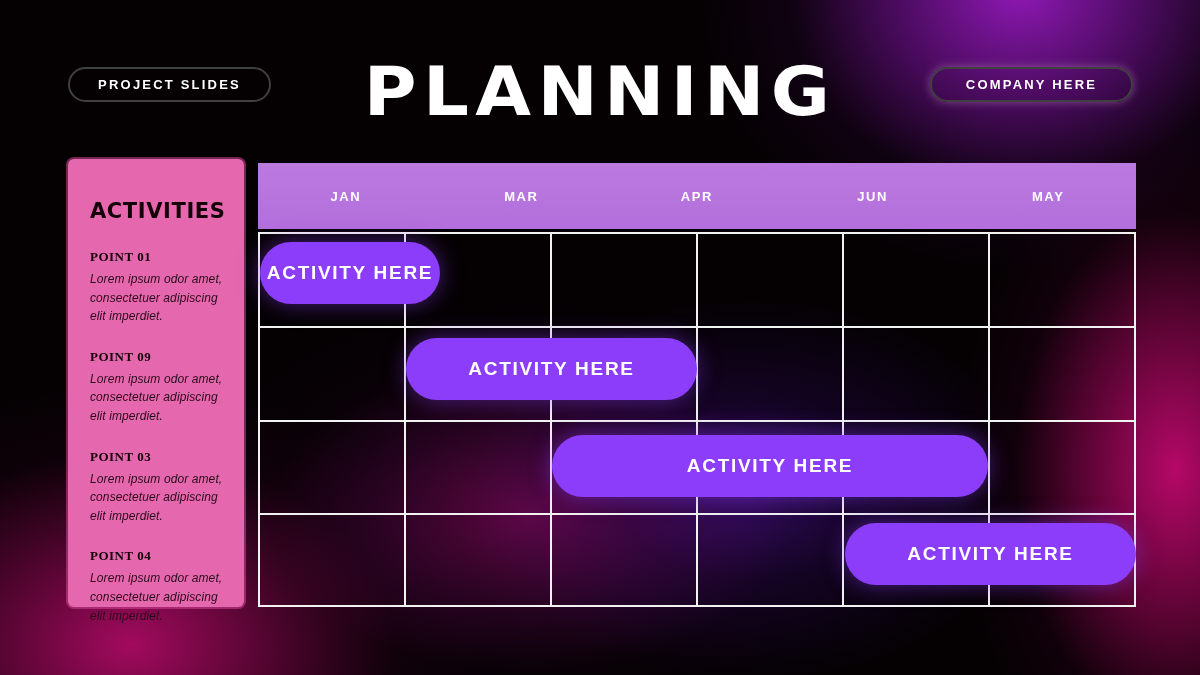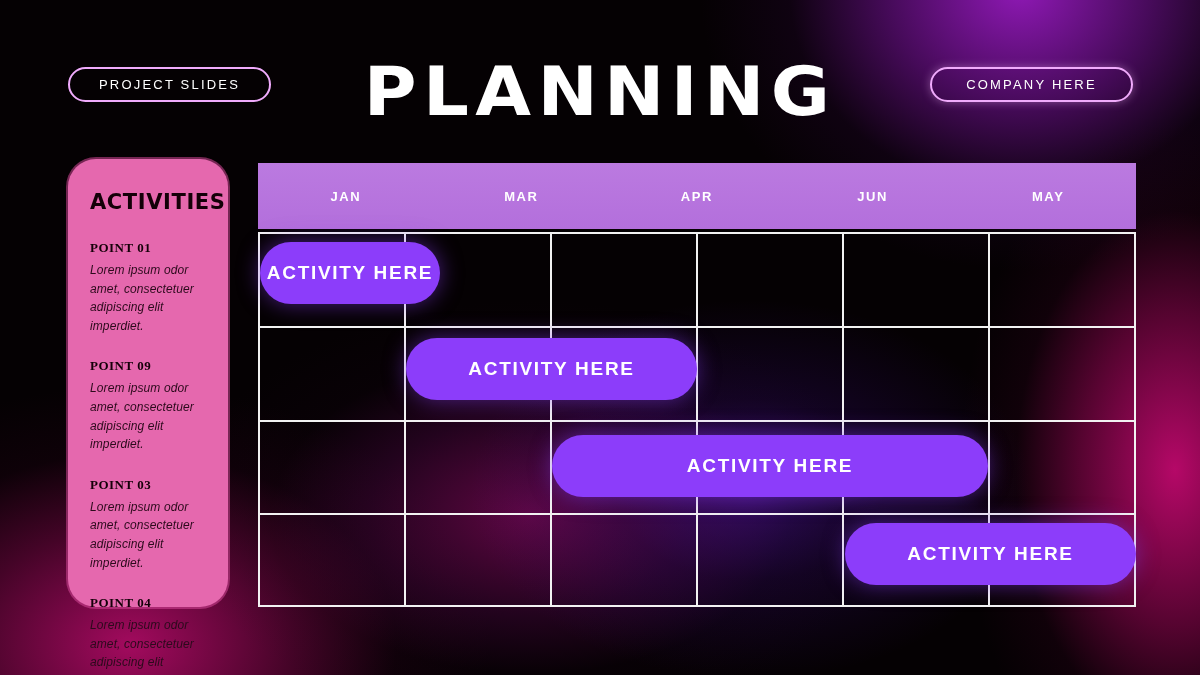--- a/index.html
+++ b/index.html
@@ -45,26 +45,26 @@
   .glow-purple-mid {
     width:560px; height:380px;
     left:470px; top:300px;
     background:radial-gradient(closest-side, rgba(96,24,200,0.45) 0%, rgba(60,12,130,0.24) 48%, rgba(0,0,0,0) 100%);
   }
 
   
   .pill {
     position:absolute;
     display:flex; align-items:center; justify-content:center;
-    border:2px solid #f0abfc;
+    border:2px solid #404040;
     border-radius:999px;
     color:#ffffff;
     letter-spacing:2.2px;
     font-size:13px;
-    font-weight:400;
+    font-weight:700;
     white-space:nowrap;
   }
   #pill-left  { left:68px;  top:67px; width:203px; height:35px; }
   #pill-right { left:930px; top:67px; width:203px; height:35px;
                 box-shadow:0 0 10px rgba(255,200,255,0.35); }
 
   #title {
     position:absolute;
     left:0; right:0; top:58px;
     text-align:center;
@@ -74,24 +74,24 @@
     letter-spacing:6px;
     line-height:1;
     transform:scaleX(1.06);
     font-family:"DejaVu Sans", sans-serif;
   }
 
   
   #sidebar {
     position:absolute;
     left:68px; top:159px;
-    width:160px; height:448px;
+    width:176px; height:448px;
     background:#e568ae;
-    border-radius:28px;
-    padding:31px 20px 0 22px;
+    border-radius:6px;
+    padding:40px 20px 0 22px;
     box-shadow:0 0 0 2px rgba(210,70,150,0.55);
   }
   #sidebar-title {
     color:#140008;
     font-size:21px;
     font-weight:bold;
     letter-spacing:0.6px;
     margin-bottom:26px;
     font-family:"DejaVu Sans", sans-serif;
   }

